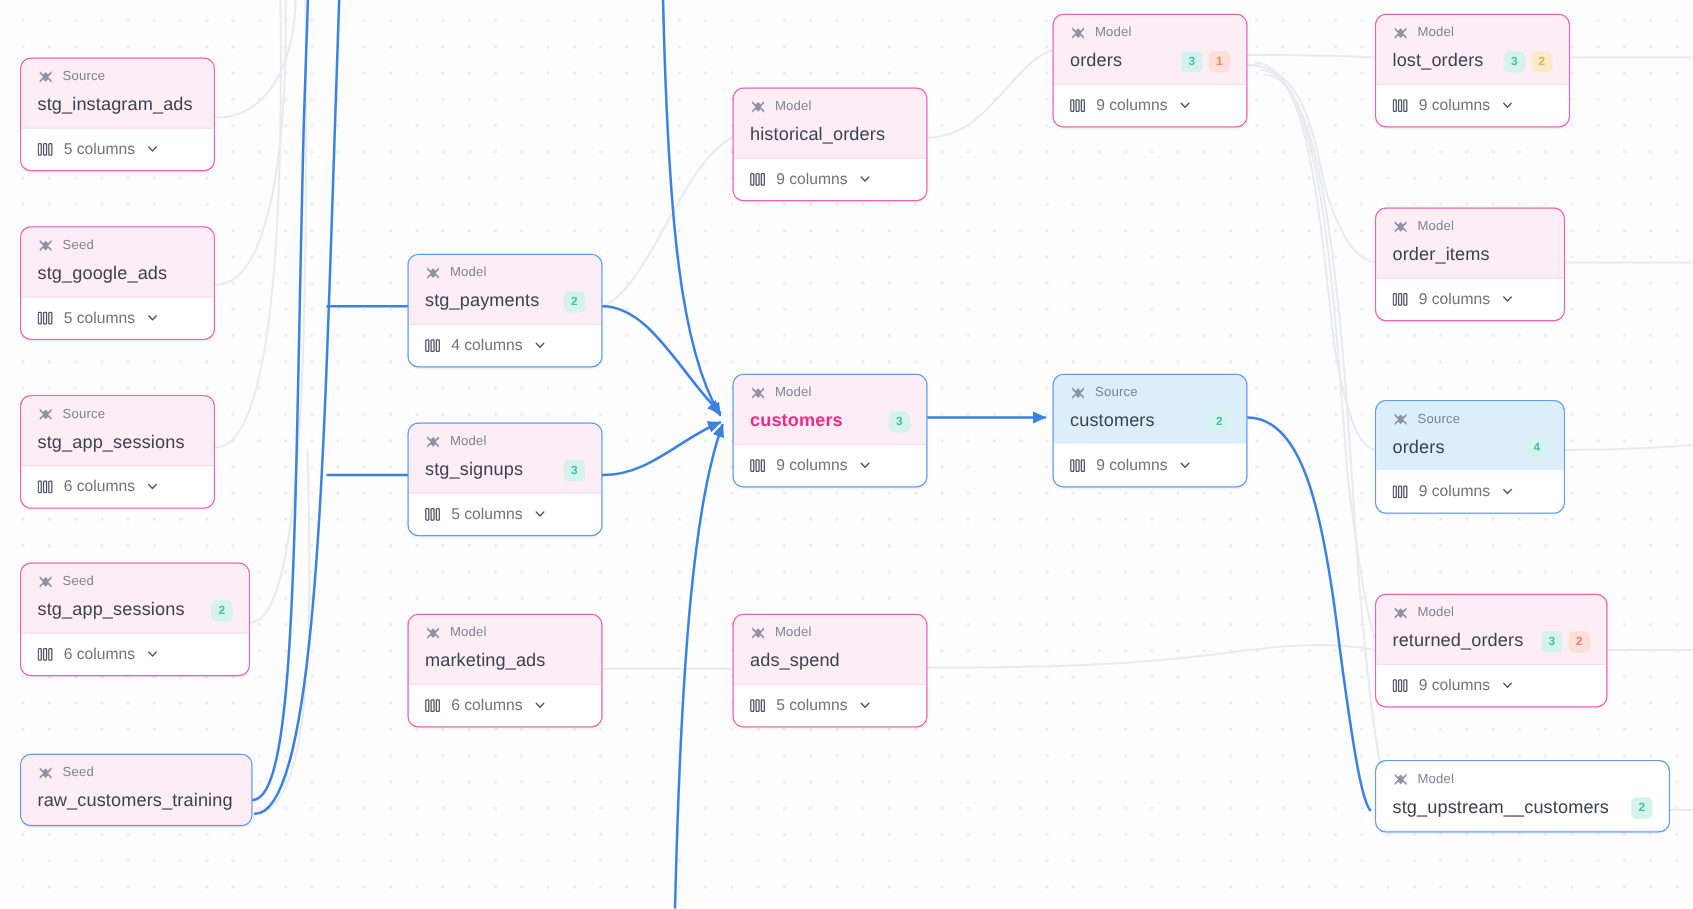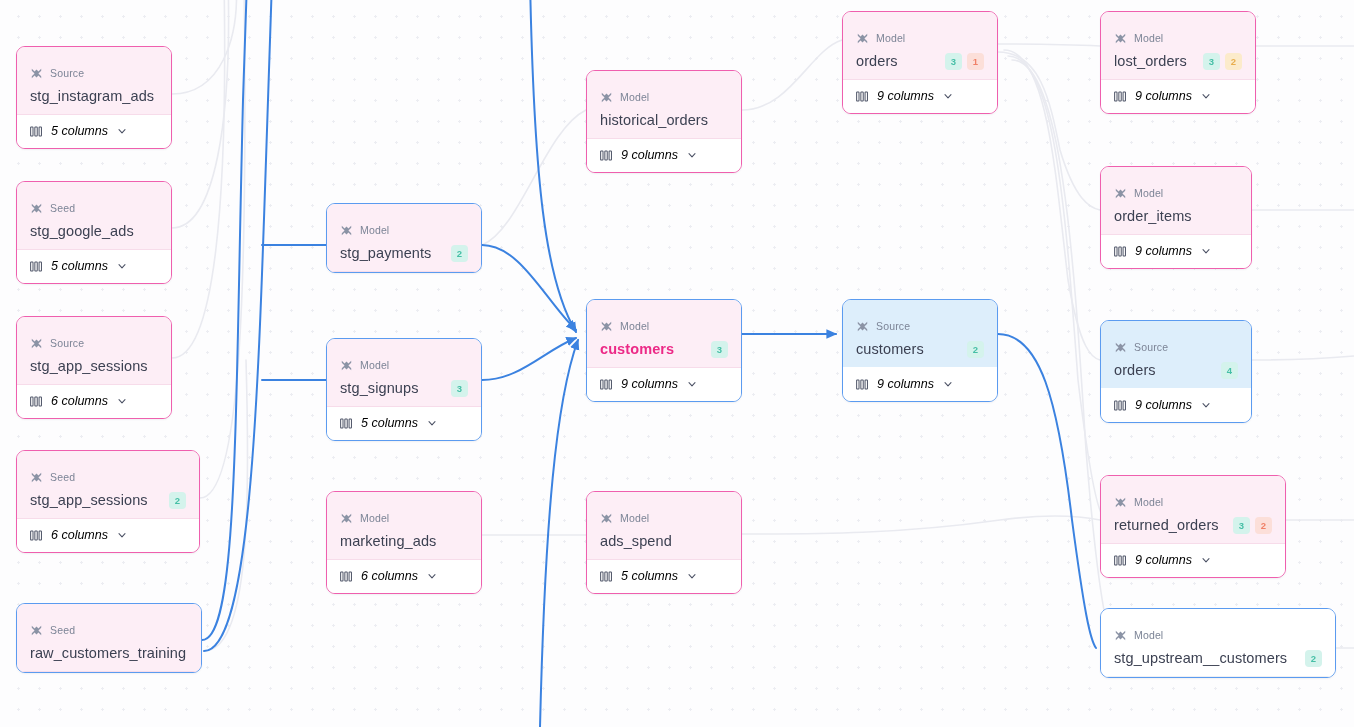--- a/index.html
+++ b/index.html
@@ -28,21 +28,21 @@
     background: #ffffff;
     border-radius: 9px;
     border: 1.6px solid #ef5fae;
     box-shadow: 0 1px 2px rgba(30,30,60,0.06);
     overflow: hidden;
     cursor: pointer;
   }
   .node.blue { border-color: #5b9bf0; }
   .node-head {
     background: #fdeef6;
-    padding: 20px 13px 9px 13px;
+    padding: 8px 13px 9px 13px;
     position: relative;
     border-bottom: 1px solid #f7dcea;
   }
   .node.srcblue .node-head {
     background: #ddeefb;
     border-bottom: 1px solid #ffffff;
   }
   .node.whitehead .node-head {
     background: #ffffff;
     border-bottom: 1px solid #eef0f4;
@@ -72,21 +72,21 @@
   }
   .badge.teal  { background: #d4f3ec; color: #46bfa6; }
   .badge.red   { background: #fcdfd9; color: #f08067; }
   .badge.amber { background: #fcebcb; color: #e9ae4e; }
   .node-foot {
     background: #ffffff;
     padding: 9px 13px 10px 13px;
     display: flex; align-items: center; gap: 8px;
   }
   .cols-icon { width: 13px; height: 11px; flex: 0 0 13px; display: block; }
-  .cols-text { font-size: 12.5px; color: #000000; line-height: 14px; white-space: nowrap; font-style: italic; }
+  .cols-text { font-size: 12.5px; color: #737373; line-height: 14px; white-space: nowrap; }
   .chev { width: 10px; height: 10px; display:block; margin-left: 1px; }
 </style>
 </head>
 <body>
 
 <div id="canvas">
 
   <svg id="edge-layer" viewBox="0 0 1354 727" xmlns="http://www.w3.org/2000/svg">
     <defs>
       <marker id="arrow-blue" viewBox="0 0 10 10" refX="8" refY="5" markerWidth="6" markerHeight="6" orient="auto-start-reverse">
@@ -253,20 +253,31 @@
         </svg>
         <span class="node-type">Model</span>
       </div>
       <div class="node-title-row">
         <span class="node-title">stg_payments</span>
         <span class="badges">
               <span class="badge teal">2</span>
             </span>
       </div>
     </div>
+    <div class="node-foot">
+      <svg class="cols-icon" viewBox="0 0 14 12">
+        <rect x="0.6" y="1" width="2.6" height="10" rx="0.6" fill="none" stroke="#4d5366" stroke-width="1.1"></rect>
+        <rect x="5.2" y="1" width="2.6" height="10" rx="0.6" fill="none" stroke="#4d5366" stroke-width="1.1"></rect>
+        <rect x="9.8" y="1" width="2.6" height="10" rx="0.6" fill="none" stroke="#4d5366" stroke-width="1.1"></rect>
+      </svg>
+      <span class="cols-text">4 columns</span>
+      <svg class="chev" viewBox="0 0 12 12">
+        <path d="M2.4 4.4 L6 8.2 L9.6 4.4" fill="none" stroke="#4d5366" stroke-width="1.3" stroke-linecap="round" stroke-linejoin="round"></path>
+      </svg>
+    </div>
   </div>
       <div class="node blue" style="left: 326px; top: 338px; width: 156px;">
     <div class="node-head">
       <div class="node-type-row">
         <svg class="type-icon" viewBox="0 0 16 16">
           <path d="M2.2 2.2 L5.6 5.6 L8 3.2 L10.4 5.6 L13.8 2.2 L13.8 4.6 L10.4 8 L13.8 11.4 L13.8 13.8 L10.4 10.4 L8 12.8 L5.6 10.4 L2.2 13.8 L2.2 11.4 L5.6 8 L2.2 4.6 Z" fill="#8b93a5"></path>
         </svg>
         <span class="node-type">Model</span>
       </div>
       <div class="node-title-row">

